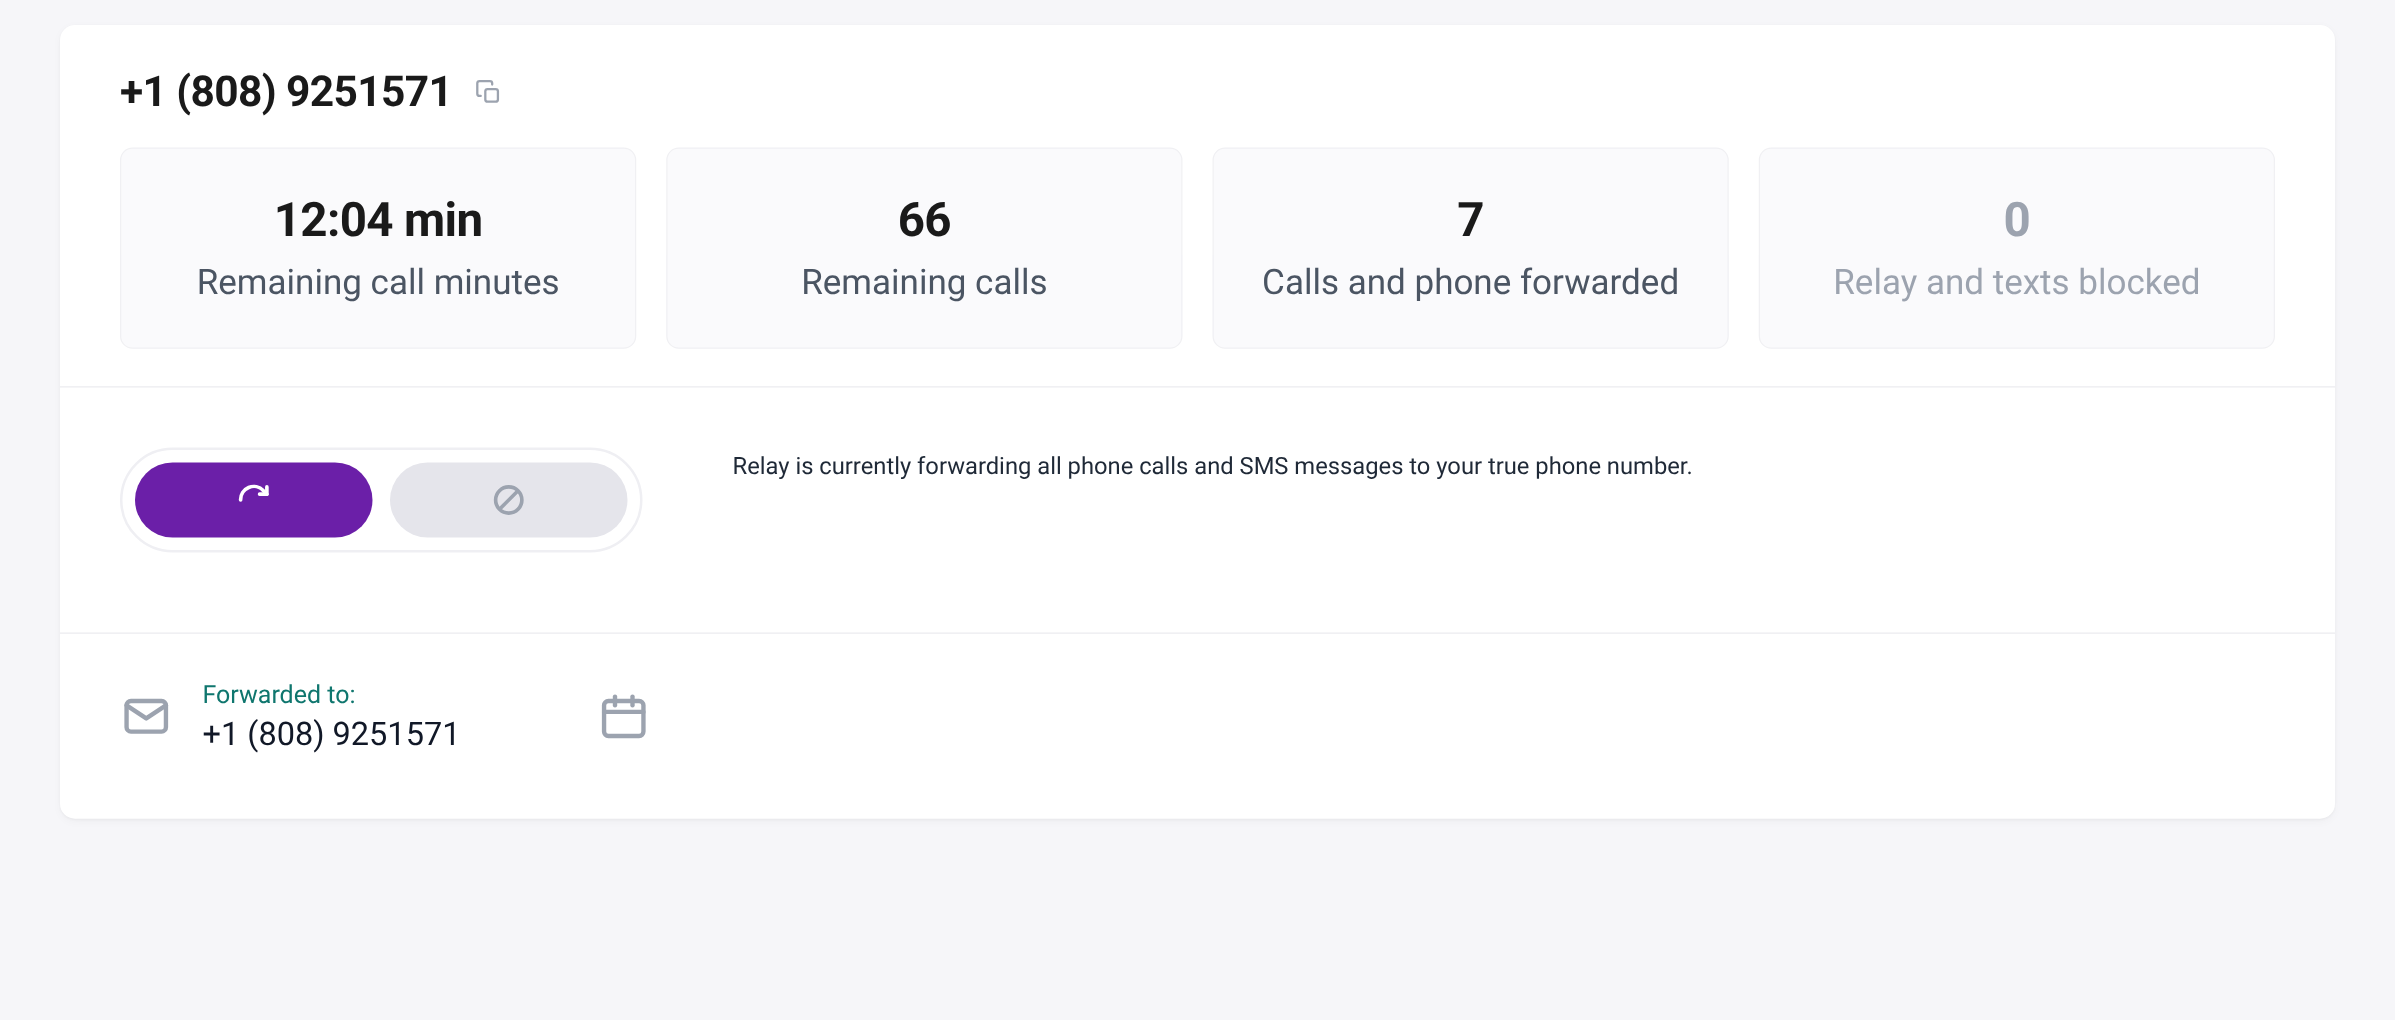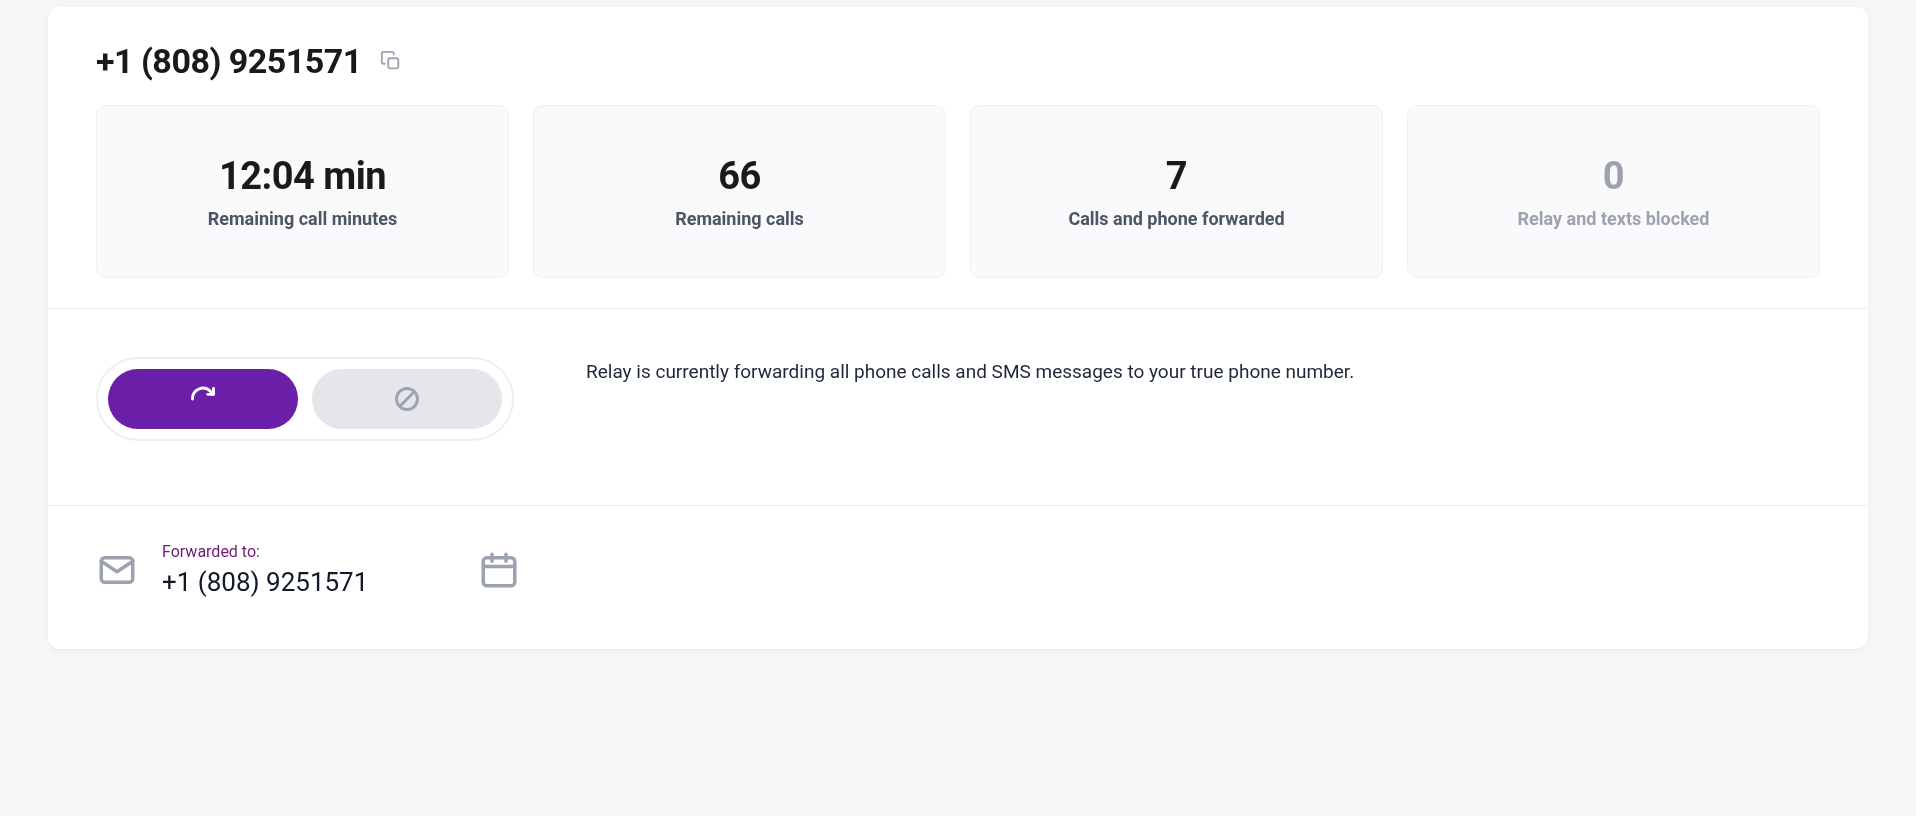--- a/index.html
+++ b/index.html
@@ -6,21 +6,21 @@
   html, body {
     width: 1916px;
     height: 816px;
     background: #f6f6f9;
     font-family: -apple-system, BlinkMacSystemFont, "Segoe UI", Roboto, "Helvetica Neue", Arial, sans-serif;
     color: #1a1a1a;
   }
   .card {
     background: #ffffff;
     border-radius: 12px;
-    margin: 7px 48px;
+    margin: 20px 48px;
     box-shadow: 0 1px 2px rgba(0,0,0,0.04), 0 2px 8px rgba(0,0,0,0.03);
     overflow: hidden;
   }
   
   .header {
     padding: 34px 48px 24px 48px;
     display: flex;
     align-items: center;
     gap: 18px;
   }
@@ -40,37 +40,36 @@
   .stats {
     padding: 0 48px 30px 48px;
     display: grid;
     grid-template-columns: repeat(4, 1fr);
     gap: 24px;
   }
   .stat {
     background: #fafafc;
     border: 1px solid #f0f0f3;
     border-radius: 10px;
-    padding: 48px 20px;
+    padding: 36px 20px;
     display: flex;
     flex-direction: column;
     align-items: center;
     justify-content: center;
     gap: 10px;
   }
   .stat-value {
     font-size: 38px;
     font-weight: 700;
     letter-spacing: -0.5px;
   }
   .stat-value.muted { color: #9ca3af; }
   .stat-label {
-    font-size: 18px;
+    font-size: 28px;
     color: #4b5563;
-    font-weight: bold;
   }
   .stat-label.muted { color: #9ca3af; }
 
   .divider {
     height: 1px;
     background: #ececf0;
     width: 100%;
   }
 
   
@@ -132,22 +131,22 @@
     color: #9ca3af;
     flex: 0 0 auto;
     display: inline-flex;
   }
   .detail-text {
     display: flex;
     flex-direction: column;
     gap: 6px;
   }
   .detail-label {
-    font-size: 16px;
-    color: #701a75;
+    font-size: 20px;
+    color: #0f766e;
   }
   .detail-value {
     font-size: 26px;
     color: #111827;
   }
 </style>
 </head>
 <body>
 
 <div class="card">

